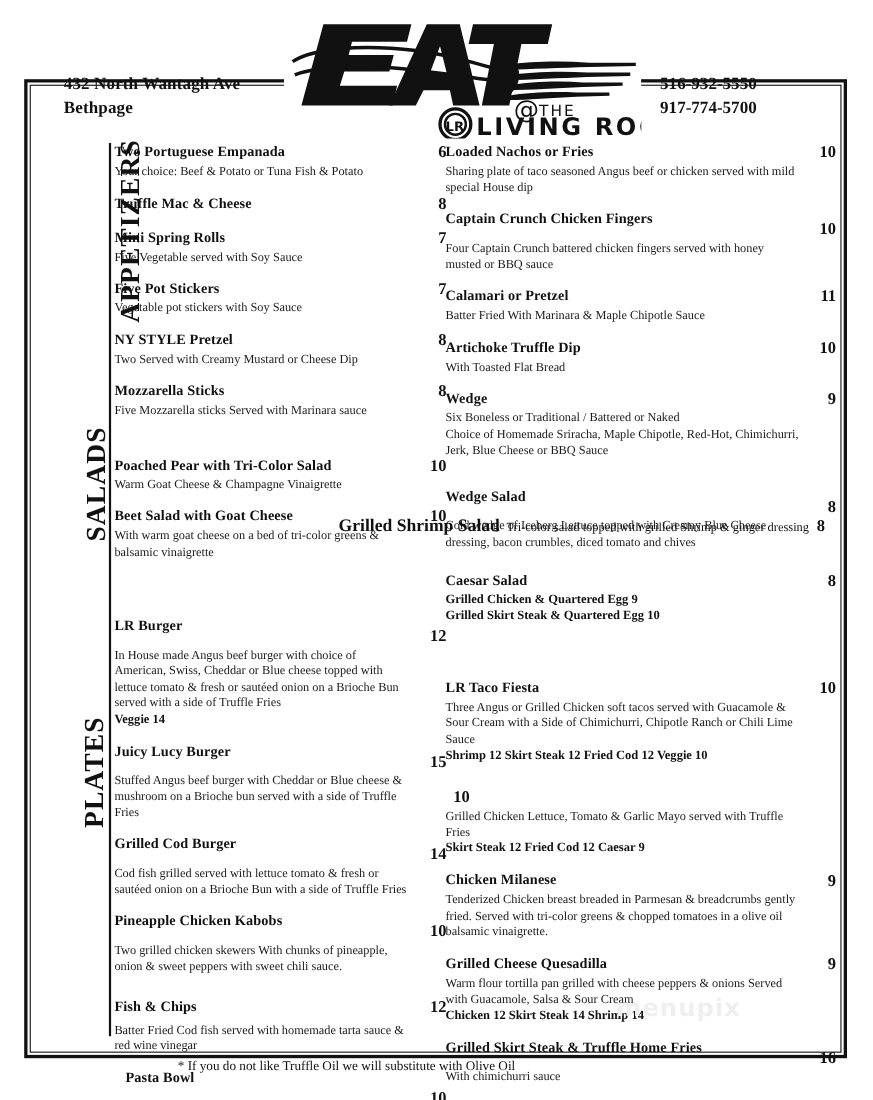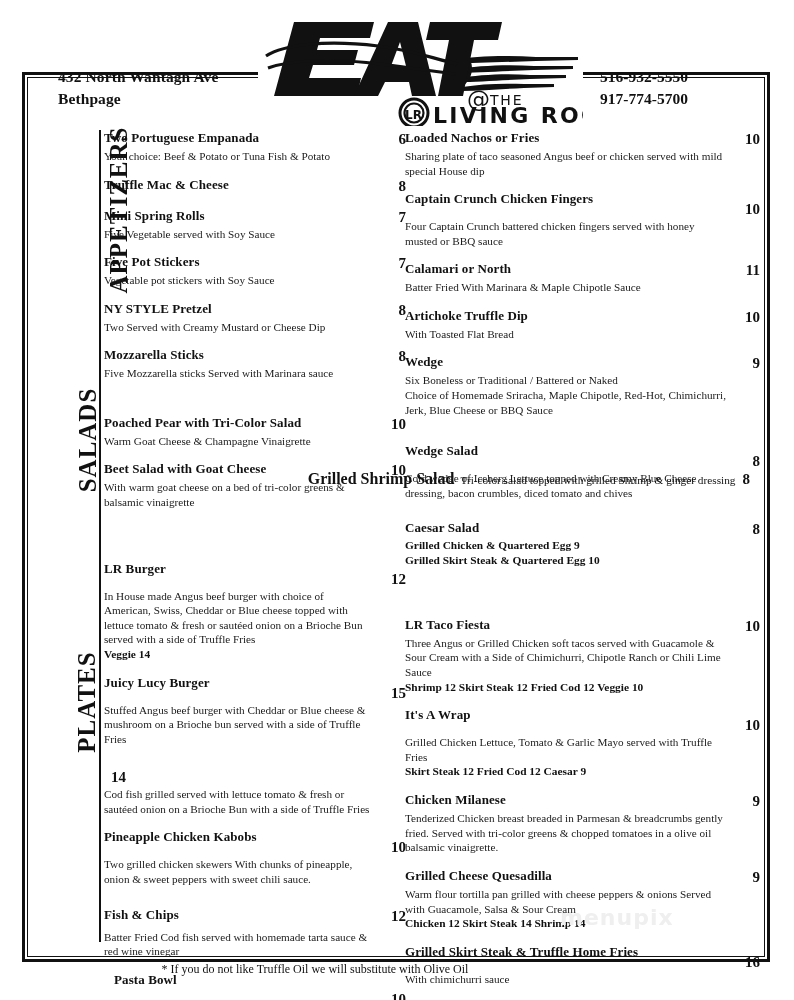--- a/index.html
+++ b/index.html
@@ -390,20 +390,21 @@
         <div class="item-head">
           <div class="item-name">Juicy Lucy Burger</div>
           <div class="item-price price-drop">15</div>
         </div>
         <div class="item-desc">Stuffed Angus beef burger with Cheddar or Blue cheese &amp; mushroom on a Brioche bun served with a side of Truffle Fries</div>
       </div>
       <div class="gap-sm"></div>
 
       <div class="item">
         <div class="item-head">
+          <div class="item-name">Grilled Cod Burger</div>
           <div class="item-price price-drop">14</div>
         </div>
         <div class="item-desc">Cod fish grilled served with lettuce tomato &amp; fresh or sautéed onion on a Brioche Bun  with a side of Truffle Fries</div>
       </div>
       <div class="gap-sm"></div>
 
       <div class="item">
         <div class="item-head">
           <div class="item-name">Pineapple Chicken Kabobs</div>
           <div class="item-price price-drop">10</div>
@@ -446,21 +447,21 @@
         <div class="item-head">
           <div class="item-name">Captain Crunch Chicken Fingers</div>
           <div class="item-price price-drop">10</div>
         </div>
         <div class="item-desc">Four Captain Crunch battered chicken fingers served with honey musted or BBQ sauce</div>
       </div>
       <div class="gap-sm"></div>
 
       <div class="item">
         <div class="item-head">
-          <div class="item-name">Calamari or North</div>
+          <div class="item-name">Calamari or Pretzel</div>
           <div class="item-price">11</div>
         </div>
         <div class="item-desc">Batter Fried With Marinara &amp; Maple Chipotle  Sauce</div>
       </div>
       <div class="gap-sm"></div>
 
       <div class="item">
         <div class="item-head">
           <div class="item-name">Artichoke Truffle Dip</div>
           <div class="item-price">10</div>
@@ -505,21 +506,20 @@
           <div class="item-name">LR Taco Fiesta</div>
           <div class="item-price">10</div>
         </div>
         <div class="item-desc">Three Angus or Grilled Chicken soft tacos served with Guacamole &amp; Sour Cream with a Side of Chimichurri, Chipotle Ranch or Chili Lime Sauce</div>
         <div class="item-sub">Shrimp 12   Skirt Steak 12   Fried Cod 12   Veggie 10</div>
       </div>
       <div class="gap-sm"></div>
 
       <div class="item">
         <div class="item-head">
-          <div class="item-name">It's A Wrap</div>
           <div class="item-price price-drop">10</div>
         </div>
         <div class="item-desc">Grilled Chicken Lettuce, Tomato &amp; Garlic Mayo served with Truffle Fries</div>
         <div class="item-sub">Skirt Steak  12   Fried Cod  12   Caesar 9</div>
       </div>
       <div class="gap-sm"></div>
 
       <div class="item">
         <div class="item-head">
           <div class="item-name">Chicken Milanese</div>

